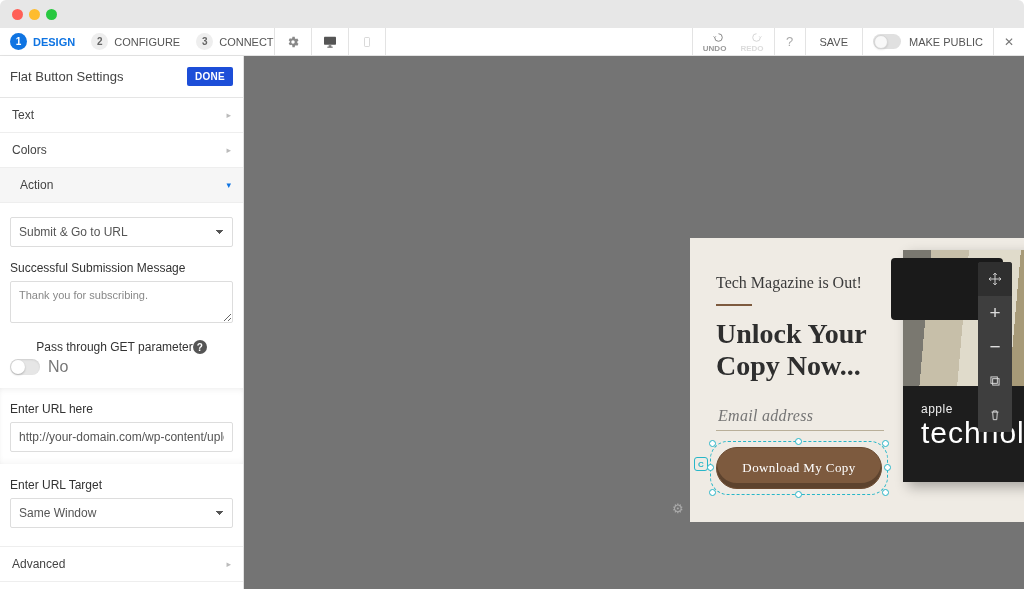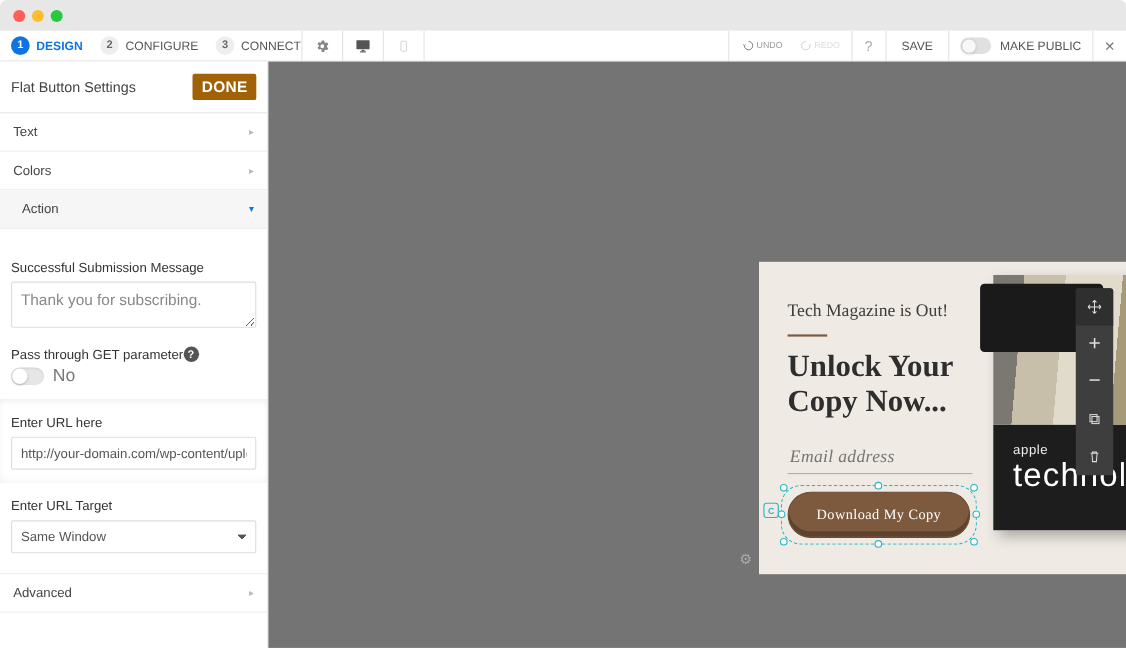--- a/index.html
+++ b/index.html
@@ -14,45 +14,45 @@
     .topbar { position:absolute; top:28px; left:0; right:0; height: 28px; border-bottom: 1px solid #e3e3e3; display:flex; align-items:center; background:#fff; font-size:11px; color:#555; }
     .steps { display:flex; align-items:center; gap:16px; padding-left:10px; }
     .step { display:flex; align-items:center; gap:6px; }
     .step-num { width:17px; height:17px; border-radius:50%; background:#eee; color:#666; display:flex; align-items:center; justify-content:center; font-size:10px; font-weight:600; }
     .step.active .step-num { background:#0f74e2; color:#fff; }
     .step.active .step-label { color:#0f74e2; font-weight:600; }
     .vsep { width:1px; height:28px; background:#e3e3e3; }
     .topbar-icon { width:36px; display:flex; align-items:center; justify-content:center; color:#888; }
     .spacer { flex:1; }
     .undo-redo { display:flex; padding:0 10px; gap:14px; }
-    .ur-item { display:flex; flex-direction:row; align-items:center; font-size:8px; color:#999; gap:0; }
+    .ur-item { display:flex; flex-direction:column; align-items:flex-end; font-size:8px; color:#999; gap:0;font-weight:bold; }
     .ur-item.disabled { opacity:0.35; }
     .qmark { width:30px; text-align:center; color:#aaa; font-size:13px; }
     .save-btn { padding: 0 14px; font-weight:500; font-size:11px; color:#555; }
     .make-public { display:flex; align-items:center; gap:8px; padding:0 10px; }
     .toggle-switch { width:28px; height:15px; border-radius:9px; background:#e0e0e0; position:relative; }
     .toggle-switch::after { content:''; position:absolute; width:12px; height:12px; border-radius:50%; background:#f8f8f8; border:1px solid #d5d5d5; left:1px; top:0.5px; box-shadow:0 1px 2px rgba(0,0,0,0.1); }
     .close-x { width:30px; text-align:center; color:#777; font-size:12px; }
 
     .sidebar { position:absolute; top:56px; left:0; width:244px; bottom:0; background:#fff; border-right:1px solid #e2e2e2; box-shadow: 1px 0 4px rgba(0,0,0,0.03); font-size:12px; color:#333; }
     .sidebar-header { display:flex; align-items:center; justify-content:space-between; padding:11px 10px 11px 10px; border-bottom:1px solid #e5e5e5; }
     .sidebar-title { font-size:13px; font-weight:400; color:#444; }
-    .done-btn { background:#a16207; color:#fff; font-size:14px; font-weight:700; padding:4px 8px; border-radius:2px; border:none; letter-spacing:0.3px; }
+    .done-btn { background:#1d4ed8; color:#fff; font-size:10px; font-weight:700; padding:4px 8px; border-radius:2px; border:none; letter-spacing:0.3px; }
 
     .acc-item { display:flex; align-items:center; justify-content:space-between; padding:10px 12px; border-bottom:1px solid #eee; cursor:pointer; color:#444; }
     .acc-item .chev { font-size:9px; color:#bbb; }
     .acc-item.open { background:#f6f6f6;padding-left:20px; }
     .acc-item.open .chev { color:#0f74e2; }
 
     .section { padding: 14px 10px 0 10px; }
     .label { font-size:12px; color:#333; margin-bottom:6px; display:block; }
-    .label-row { display:flex; align-items:center; justify-content:flex-start; margin-bottom:0; }
+    .label-row { display:flex; align-items:center; justify-content:center; margin-bottom:0; }
     .select, .textbox { width:100%; border:1px solid #ddd; background:#fff; font-size:12px; padding:7px 8px; color:#555; border-radius:2px; }
     .select { appearance:none; background-image: linear-gradient(45deg, transparent 50%, #555 50%), linear-gradient(135deg, #555 50%, transparent 50%); background-position: calc(100% - 12px) 12px, calc(100% - 8px) 12px; background-size: 4px 4px, 4px 4px; background-repeat:no-repeat; }
-    textarea.textbox { height:42px; resize:both; font-family:inherit; color:#888; font-size:14px; }
+    textarea.textbox { height:42px; resize:both; font-family:inherit; color:#888; font-size:11px; }
     .toggle-row { display:flex; align-items:center; gap:8px; margin-top:4px; }
     .mini-toggle { width:30px; height:16px; border-radius:10px; background:#e6e6e6; position:relative; box-shadow: inset 0 1px 2px rgba(0,0,0,0.1); }
     .mini-toggle::after { content:''; position:absolute; width:14px; height:14px; border-radius:50%; background:#fff; left:1px; top:1px; box-shadow:0 1px 2px rgba(0,0,0,0.25); }
     .toggle-label { font-size:16px; color:#777; }
     .helpq { width:14px; height:14px; border-radius:50%; background:#555; color:#fff; font-size:10px; display:flex; align-items:center; justify-content:center; font-weight:bold; }
     .url-block { margin:0; padding: 14px 10px 12px 10px; box-shadow: 0 4px 10px -6px rgba(0,0,0,0.15) inset, 0 -4px 10px -6px rgba(0,0,0,0.10) inset; }
 
     .canvas-area { position:absolute; top:56px; left:244px; right:0; bottom:0; background:#747474; }
 
     .popup { position:absolute; left:446px; top:182px; width:391px; height:284px; background:#efebe4; }
@@ -176,20 +176,23 @@
   <div class="acc-item">
     <span>Colors</span>
     <span class="chev">▸</span>
   </div>
   <div class="acc-item open">
     <span>Action</span>
     <span class="chev">▾</span>
   </div>
 
   <div class="section">
+    <select class="select">
+      <option>Submit &amp; Go to URL</option>
+    </select>
   </div>
 
   <div class="section">
     <span class="label">Successful Submission Message</span>
     <textarea class="textbox" style="">Thank you for subscribing.</textarea>
   </div>
 
   <div class="section">
     <div class="label-row">
       <span class="label" style="margin:0">Pass through GET parameter</span>

